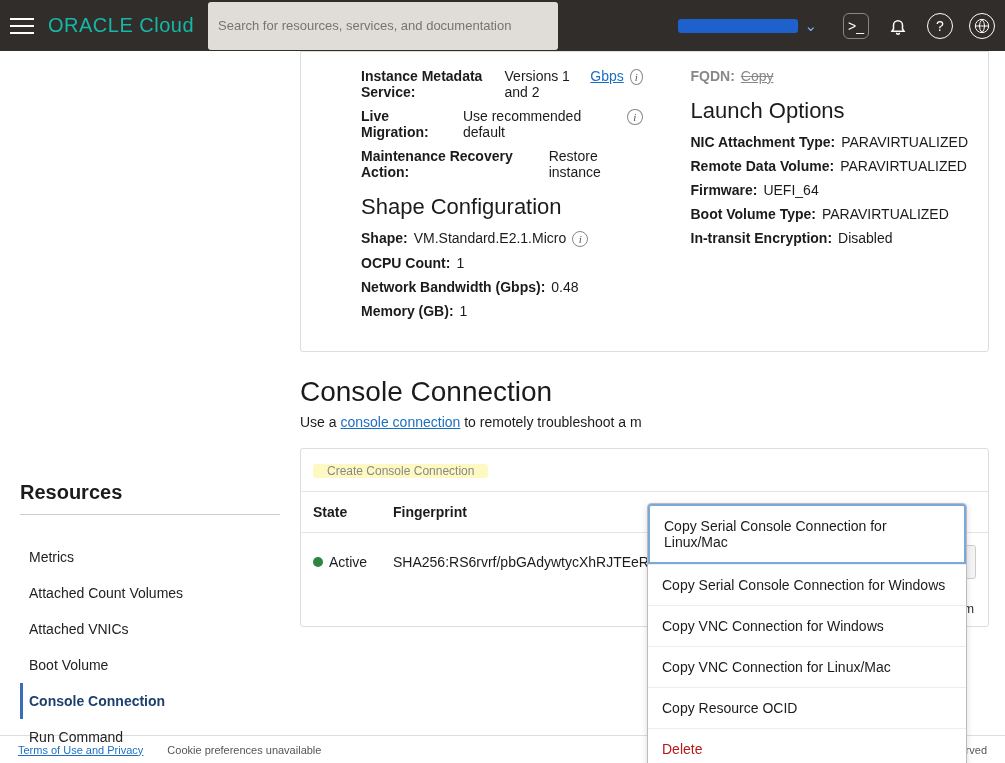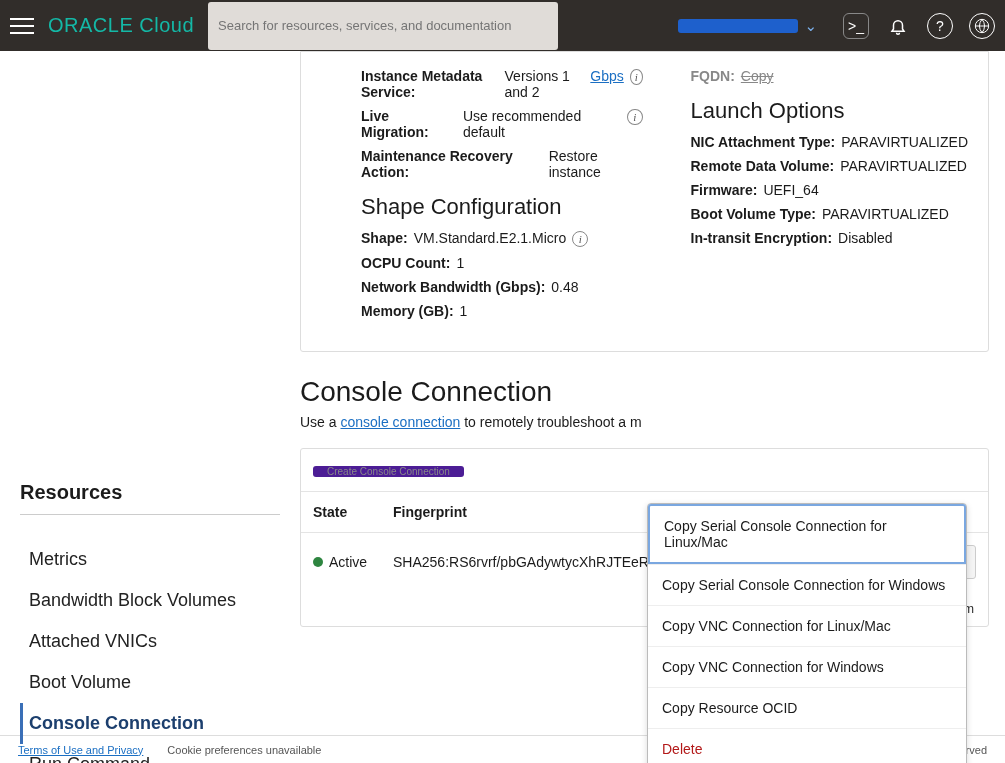--- a/index.html
+++ b/index.html
@@ -22,27 +22,27 @@
 .card { border: 1px solid #ddd; border-radius: 0 0 3px 3px; padding: 8px 16px 24px 16px; margin-right:16px; }
 .row { display:flex; gap:48px;margin-left:44px; }
 .col { flex:1; }
 .kv { margin: 8px 0; font-size: 14px; display:flex; gap:6px; align-items:baseline; }
 .kv strong { font-weight:700; }
 .section-h { font-size: 22px; font-weight: 500; margin: 14px 0 10px 0; }
 a.link { color:#1b6fc3; text-decoration: underline; cursor:pointer; }
 .info-icn { display:inline-flex; width:16px; height:16px; border:1px solid #888; border-radius:50%; font-style:italic; font-family: Georgia, serif; font-size:11px; align-items:center; justify-content:center; color:#555; }
 .resources-h { font-size: 20px; font-weight:600; margin: 420px 0 24px 0; border-bottom:1px solid #ccc; padding-bottom:10px; }
 .res-list { list-style:none; }
-.res-list li { padding: 10px 6px; font-size:18px; color:#222; cursor:pointer; border-left:3px solid transparent; }
+.res-list li { padding: 10px 6px; font-size:14px; color:#222; cursor:pointer; border-left:3px solid transparent; }
 .res-list li.active { border-left:3px solid #3a6fb7; font-weight:700; color:#1c3f6e; }
 .console-h { font-size: 28px; font-weight:500; margin: 24px 0 6px 0; }
 .console-sub { font-size:14px; margin-bottom:18px; }
 .cc-panel { border:1px solid #ddd; border-radius:3px; margin-right:16px; }
 .cc-bar { padding:12px; }
-.cc-btn { background:#4c1d95; color:#888; border:none; padding:0 14px; border-radius:3px; font-size:10px; }
+.cc-btn { background:#fef9c3; color:#888; border:none; padding:0 14px; border-radius:3px; font-size:12px; }
 .cc-table { width:100%; border-collapse:collapse; }
 .cc-table th, .cc-table td { text-align:left; padding:12px; border-top:1px solid #e4e4e4; font-size:14px; }
 .cc-table th { font-weight:700; }
 .state-dot { display:inline-block; width:10px; height:10px; background:#2e8540; border-radius:50%; margin-right:6px; }
 .moredots { width:28px; height:34px; border:1px solid #ccc; background:#f4f4f4; display:flex; flex-direction:column; align-items:center; justify-content:center; gap:3px; cursor:pointer; border-radius:3px; }
 .moredots span { width:3px; height:3px; background:#444; border-radius:50%; }
 .menu { position:absolute; right:38px; top:452px; width:320px; background:#fff; border:1px solid #bbb; border-radius:4px; box-shadow:0 2px 6px rgba(0,0,0,0.15); z-index:10; }
 .menu-item { padding:12px 14px; font-size:14px; cursor:pointer; border-top:1px solid #eee; }
 .menu-item:first-child { border:2px solid #7aa7e0; border-radius:3px 3px 0 0; }
 .menu-item.danger { color:#b31919; }
@@ -86,21 +86,21 @@
         </svg>
     </div>
   </div>
 </div>
 
 <div class="content">
   <div class="left">
     <h3 class="resources-h">Resources</h3>
     <ul class="res-list">
       <li>Metrics</li>
-      <li>Bandwidth Block Volumes</li>
+      <li>Attached Count Volumes</li>
       <li>Attached VNICs</li>
       <li>Boot Volume</li>
       <li class="active">Console Connection</li>
       <li>Run Command</li>
     </ul>
   </div>
 
   <div class="main">
     <div class="card">
       <div class="row">
@@ -197,22 +197,22 @@
           </td>
         </tr>
       </tbody>
         </table>
       <div class="show-end">m</div>
     </div>
 
     <div class="menu">
       <div class="menu-item">Copy Serial Console Connection for Linux/Mac</div>
       <div class="menu-item">Copy Serial Console Connection for Windows</div>
+      <div class="menu-item">Copy VNC Connection for Windows</div>
       <div class="menu-item">Copy VNC Connection for Linux/Mac</div>
-      <div class="menu-item">Copy VNC Connection for Windows</div>
       <div class="menu-item">Copy Resource OCID</div>
       <div class="menu-item danger">Delete</div>
     </div>
   </div>
 </div>
 
 <div class="footer">
   <a>Terms of Use and Privacy</a>
   <span style="margin-left:24px">Cookie preferences unavailable</span>
   <span class="right">Copyright © 2021, Oracle and/or its affiliates. All rights reserved</span>

